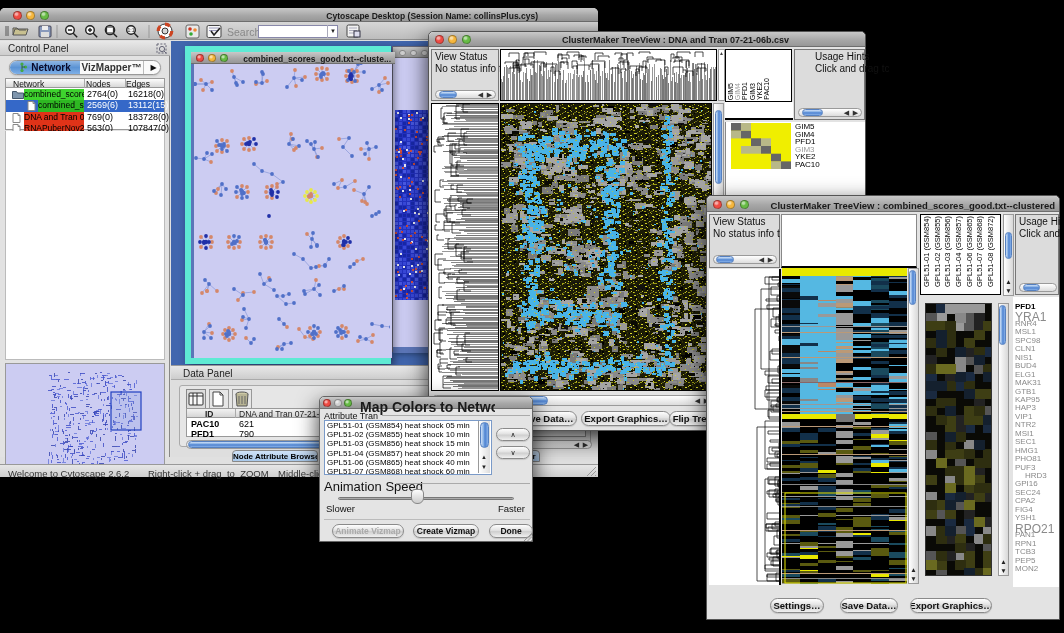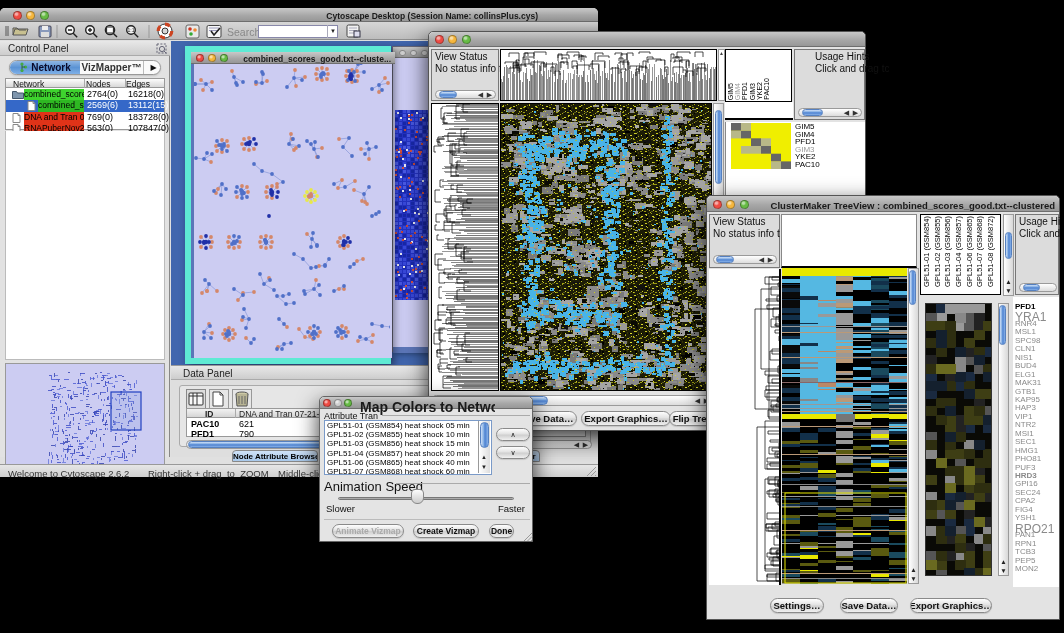--- a/index.html
+++ b/index.html
@@ -575,20 +575,21 @@
     <div class="abs" style="left:278px;top:460px;font-size:9.5px;color:#333">Middle-click + drag &nbsp;to &nbsp;PAN</div>
     <svg class="abs" style="left:586px;top:458px" width="11" height="11">
       <path d="M10 1L1 10M10 5L5 10M10 9l-1 1" stroke="#999" stroke-width="1"></path>
     </svg>
   </div>
 <div class="win" style="left:428px;top:31px;width:438px;height:400px;border:1px solid #555;border-radius:5px 5px 0 0">
     <div class="tbar abs" style="left:0;top:0;width:436px;height:15px;border-radius:5px 5px 0 0"></div>
     <div style="position:absolute;left:5.5px;top:3.0px;width:9.0px;height:9.0px;border-radius:50%;background:radial-gradient(circle at 35% 30%,#fff8 0 15%,transparent 40%),#ee4b43;border:0.5px solid #00000055"></div>
     <div style="position:absolute;left:19.0px;top:3.0px;width:9.0px;height:9.0px;border-radius:50%;background:radial-gradient(circle at 35% 30%,#fff8 0 15%,transparent 40%),#f5b63c;border:0.5px solid #00000055"></div>
     <div style="position:absolute;left:32.5px;top:3.0px;width:9.0px;height:9.0px;border-radius:50%;background:radial-gradient(circle at 35% 30%,#fff8 0 15%,transparent 40%),#66bb44;border:0.5px solid #00000055"></div>
+    <div class="tt abs" style="left:80px;top:3px;width:280px;font-size:9px">ClusterMaker TreeView : DNA and Tran 07-21-06b.csv</div>
     <div style="position:absolute;left:2px;top:17px;width:68px;height:52px;background:#dcdcdc;border:1px solid #777;">
       <div class="abs sm" style="left:3px;top:1px">View Status<br>No status info f</div>
       <div style="position:absolute;left:3px;top:40px;width:61px;height:9px;background:linear-gradient(#fff,#dcdcdc);border:1px solid #9a9a9a;border-radius:4.5px"></div>
       <div style="position:absolute;left:7px;top:41px;width:18px;height:7px;border-radius:4.5px;background:linear-gradient(#cfe0f7,#76a5e0 45%,#4a7ecf 55%,#88b2e8);border:0.5px solid #5580c0"></div>
       <div style="position:absolute;left:42px;top:40px;width:22px;height:9px;font-size:7px;color:#333;display:flex;align-items:center;justify-content:space-evenly">
         <span>◀</span>
         <span>▶</span>
       </div>
     </div>
     <div class="abs" style="left:71px;top:17px;width:217px;height:52px;border:1px solid #000;background:#fff;overflow:hidden"><svg width="217" height="52">
@@ -724,21 +725,21 @@
     <div style="position:absolute;left:176px;top:49px;width:34px;height:13px;border-radius:6.5px;background:linear-gradient(#fefefe,#e2e2e2 45%,#cfcfcf 55%,#f0f0f0);border:1px solid #8a8a8a;box-shadow:0 1px 1px #00000022;display:flex;align-items:center;justify-content:center;font-size:7px;font-weight:normal;color:#111;white-space:nowrap;overflow:hidden">∨</div>
     <div class="abs" style="left:4px;top:81.5px;font-size:13px;color:#111">Animation Speed</div>
     <div class="abs" style="left:76px;top:86px;width:134px;height:1px;background:#aaa"></div>
     <div class="abs" style="left:18px;top:99.5px;width:176px;height:3px;background:linear-gradient(#888,#ccc);border-radius:2px;border:0.5px solid #777"></div>
     <div class="abs" style="left:91px;top:92px;width:13px;height:15px;background:linear-gradient(#fdfdfd,#ccc);border:1px solid #888;border-radius:4px 4px 6px 6px"></div>
     <div class="abs" style="left:6px;top:106px;font-size:9.5px;color:#111">Slower</div>
     <div class="abs" style="left:178px;top:106px;font-size:9.5px;color:#111">Faster</div>
     <div class="abs" style="left:4px;top:122px;width:206px;height:1px;background:#bbb"></div>
     <div style="position:absolute;left:12px;top:127px;width:72px;height:14px;border-radius:7.0px;background:linear-gradient(#fefefe,#e2e2e2 45%,#cfcfcf 55%,#f0f0f0);border:1px solid #8a8a8a;box-shadow:0 1px 1px #00000022;display:flex;align-items:center;justify-content:center;font-size:8.5px;font-weight:bold;color:#aaa;white-space:nowrap;overflow:hidden">Animate Vizmap</div>
     <div style="position:absolute;left:93px;top:127px;width:66px;height:14px;border-radius:7.0px;background:linear-gradient(#fefefe,#e2e2e2 45%,#cfcfcf 55%,#f0f0f0);border:1px solid #8a8a8a;box-shadow:0 1px 1px #00000022;display:flex;align-items:center;justify-content:center;font-size:8.5px;font-weight:bold;color:#111;white-space:nowrap;overflow:hidden">Create Vizmap</div>
-    <div style="position:absolute;left:169px;top:127px;width:25px;height:14px;border-radius:7.0px;background:linear-gradient(#fefefe,#e2e2e2 45%,#cfcfcf 55%,#f0f0f0);border:1px solid #8a8a8a;box-shadow:0 1px 1px #00000022;display:flex;align-items:center;justify-content:center;font-size:8.5px;font-weight:bold;color:#111;white-space:nowrap;overflow:hidden">Done</div>
+    <div style="position:absolute;left:169px;top:127px;width:44px;height:14px;border-radius:7.0px;background:linear-gradient(#fefefe,#e2e2e2 45%,#cfcfcf 55%,#f0f0f0);border:1px solid #8a8a8a;box-shadow:0 1px 1px #00000022;display:flex;align-items:center;justify-content:center;font-size:8.5px;font-weight:bold;color:#111;white-space:nowrap;overflow:hidden">Done</div>
     <svg class="abs" style="left:203px;top:135px" width="10" height="10">
       <path d="M9 1L1 9M9 4.5L4.5 9M9 8L8 9" stroke="#999"></path>
     </svg>
   </div>
 <div class="win" style="left:706px;top:195px;width:354px;height:425px;border:1px solid #555;border-radius:5px 5px 0 0">
     <div class="tbar abs" style="left:0;top:0;width:352px;height:16px;border-radius:5px 5px 0 0"></div>
     <div style="position:absolute;left:5.5px;top:3.5px;width:9.0px;height:9.0px;border-radius:50%;background:radial-gradient(circle at 35% 30%,#fff8 0 15%,transparent 40%),#ee4b43;border:0.5px solid #00000055"></div>
     <div style="position:absolute;left:19.0px;top:3.5px;width:9.0px;height:9.0px;border-radius:50%;background:radial-gradient(circle at 35% 30%,#fff8 0 15%,transparent 40%),#f5b63c;border:0.5px solid #00000055"></div>
     <div style="position:absolute;left:32.5px;top:3.5px;width:9.0px;height:9.0px;border-radius:50%;background:radial-gradient(circle at 35% 30%,#fff8 0 15%,transparent 40%),#66bb44;border:0.5px solid #00000055"></div>
     <div class="tt abs" style="left:26px;top:4px;width:322px;font-size:9.5px">ClusterMaker TreeView : combined_scores_good.txt--clustered</div>
@@ -834,21 +835,21 @@
       <div class="abs" style="left:2px;top:89.5px;font-size:8px;font-weight:normal;color:#8a8a8a">GTB1</div>
       <div class="abs" style="left:2px;top:97.9px;font-size:8px;font-weight:normal;color:#8a8a8a">KAP95</div>
       <div class="abs" style="left:2px;top:106.4px;font-size:8px;font-weight:normal;color:#8a8a8a">HAP3</div>
       <div class="abs" style="left:2px;top:114.8px;font-size:8px;font-weight:normal;color:#8a8a8a">VIP1</div>
       <div class="abs" style="left:2px;top:123.3px;font-size:8px;font-weight:normal;color:#8a8a8a">NTR2</div>
       <div class="abs" style="left:2px;top:131.8px;font-size:8px;font-weight:normal;color:#8a8a8a">MSI1</div>
       <div class="abs" style="left:2px;top:140.2px;font-size:8px;font-weight:normal;color:#8a8a8a">SEC1</div>
       <div class="abs" style="left:2px;top:148.6px;font-size:8px;font-weight:normal;color:#8a8a8a">HMG1</div>
       <div class="abs" style="left:2px;top:157.1px;font-size:8px;font-weight:normal;color:#8a8a8a">PHO81</div>
       <div class="abs" style="left:2px;top:165.5px;font-size:8px;font-weight:normal;color:#8a8a8a">PUF3</div>
-      <div class="abs" style="left:2px;top:174.0px;font-size:8px;font-weight:bold;color:#8a8a8a">HRD3</div>
+      <div class="abs" style="left:12px;top:174.0px;font-size:8px;font-weight:normal;color:#8a8a8a">HRD3</div>
       <div class="abs" style="left:2px;top:182.4px;font-size:8px;font-weight:normal;color:#8a8a8a">GPI16</div>
       <div class="abs" style="left:2px;top:190.9px;font-size:8px;font-weight:normal;color:#8a8a8a">SEC24</div>
       <div class="abs" style="left:2px;top:199.3px;font-size:8px;font-weight:normal;color:#8a8a8a">CPA2</div>
       <div class="abs" style="left:2px;top:207.8px;font-size:8px;font-weight:normal;color:#8a8a8a">FIG4</div>
       <div class="abs" style="left:2px;top:216.2px;font-size:8px;font-weight:normal;color:#8a8a8a">YSH1</div>
       <div class="abs" style="left:2px;top:224.7px;font-size:12px;font-weight:normal;color:#8a8a8a">RPO21</div>
       <div class="abs" style="left:2px;top:233.1px;font-size:8px;font-weight:normal;color:#8a8a8a">PAN1</div>
       <div class="abs" style="left:2px;top:241.6px;font-size:8px;font-weight:normal;color:#8a8a8a">RPN1</div>
       <div class="abs" style="left:2px;top:250.0px;font-size:8px;font-weight:normal;color:#8a8a8a">TCB3</div>
       <div class="abs" style="left:2px;top:258.5px;font-size:8px;font-weight:normal;color:#8a8a8a">PEP5</div>

